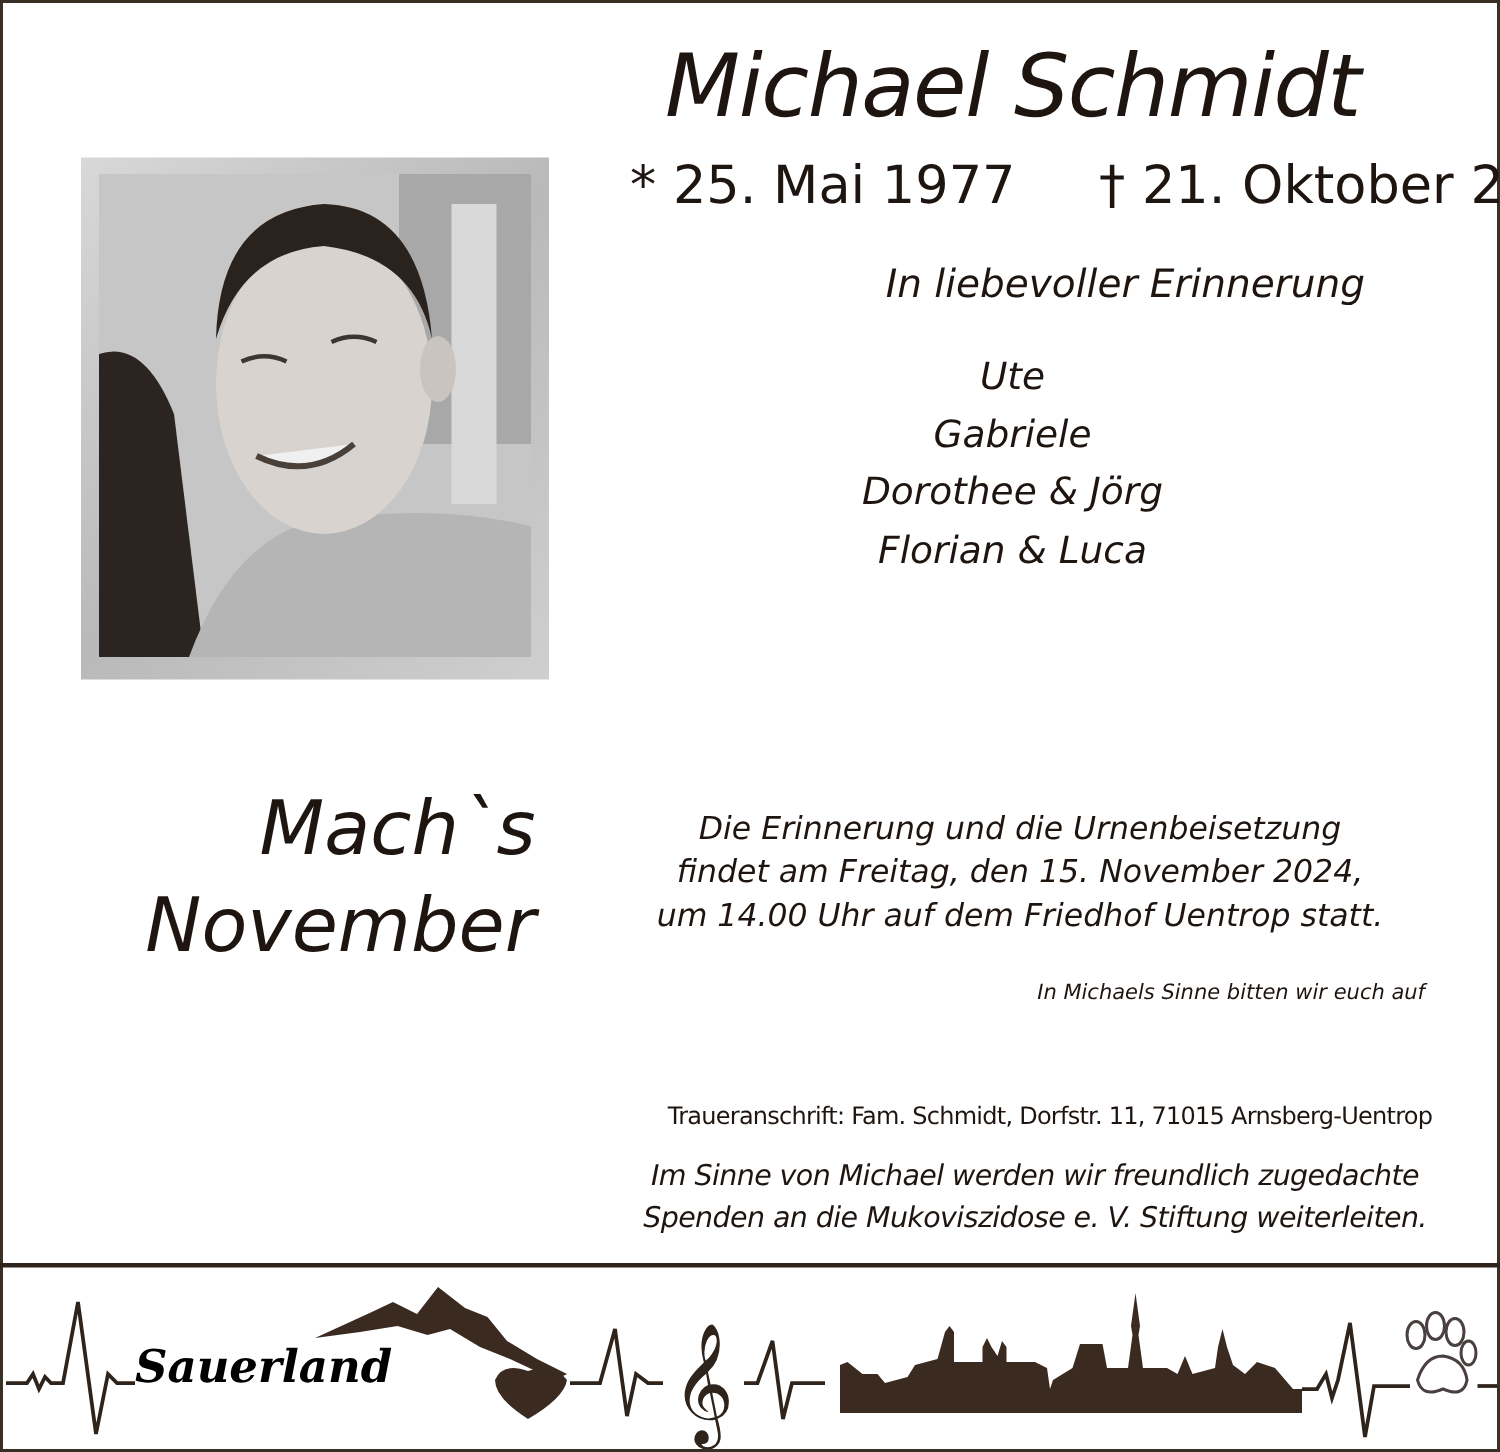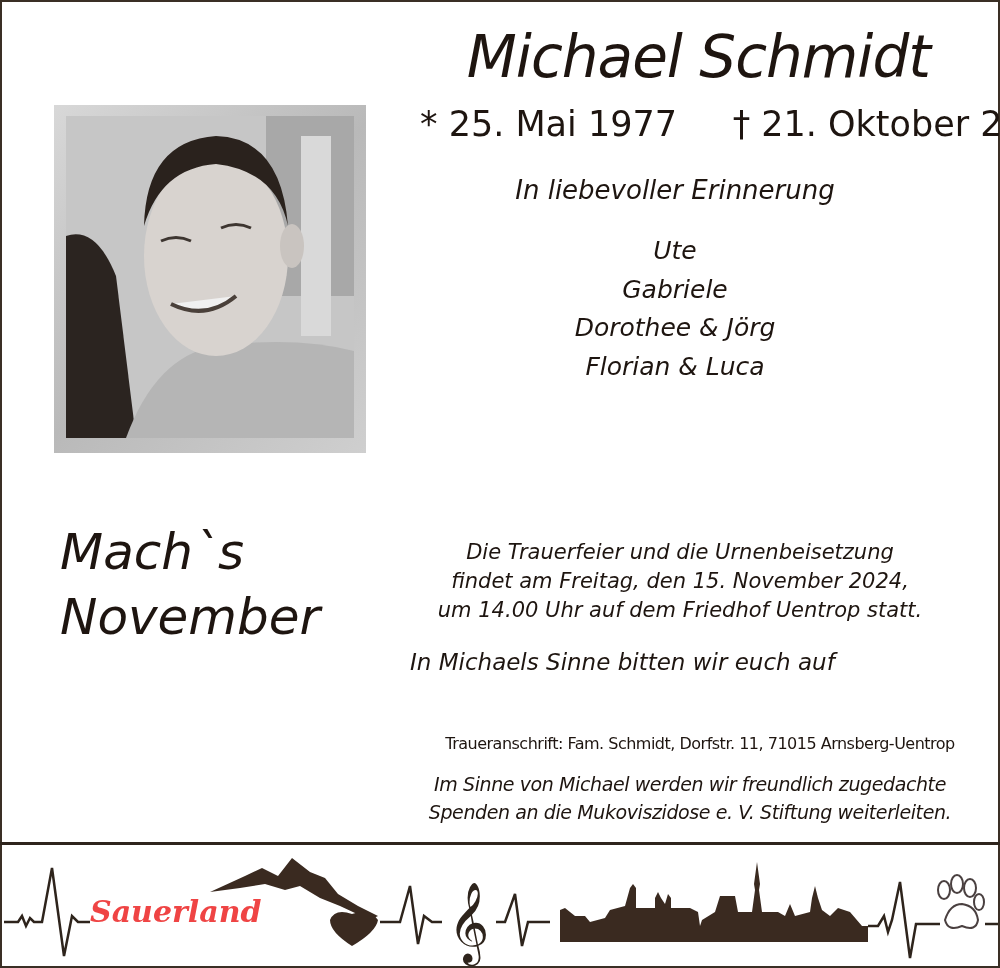--- a/index.html
+++ b/index.html
@@ -2,53 +2,53 @@
 <html><head>
 <meta charset="utf-8">
 <style>
   html, body { margin:0; padding:0; background:#ffffff; }
   body { width:1000px; height:968px; position:relative; overflow:hidden;
          font-family:"DejaVu Sans", sans-serif; color:#1e1510; }
   .frame { position:absolute; left:0; top:0; width:996px; height:964px;
            border:2px solid #3a2f25; box-sizing:content-box; }
   .divider { position:absolute; left:0; top:842px; width:1000px; height:3px; background:#2e241c; }
 
-  .name { position:absolute; left:420px; top:22px; width:510px; text-align:right;
+  .name { position:absolute; left:420px; top:22px; width:510px; text-align:center;
           font-style:italic; font-size:58px; letter-spacing:-1px; line-height:70px; }
   .dates { position:absolute; left:420px; top:104px; width:520px; text-align:center;
            font-size:35px; line-height:40px; white-space:pre; }
-  .subtitle { position:absolute; left:440px; top:172px; width:470px; text-align:center;
+  .subtitle { position:absolute; left:440px; top:172px; width:470px; text-align:right;
               font-style:italic; font-size:26px; line-height:36px; }
   .family { position:absolute; left:470px; top:232px; width:410px; text-align:center;
             font-style:italic; font-size:25px; line-height:38.5px; }
   .family div { white-space:nowrap; }
 
   .photo-frame { position:absolute; left:54px; top:105px; width:312px; height:348px;
                  background:linear-gradient(135deg,#d8d8d8,#b9b9b9 50%,#cfcfcf); }
   .photo { position:absolute; left:12px; top:11px; width:288px; height:322px;
            background:linear-gradient(160deg,#9d9d9d 0%,#cfcfcf 30%,#8a8a8a 60%,#bcbcbc 100%);
            overflow:hidden; }
   .photo svg { width:100%; height:100%; display:block; }
 
-  .farewell { position:absolute; left:60px; top:520px; width:310px; text-align:left;
+  .farewell { position:absolute; left:47px; top:520px; width:310px; text-align:right;
               font-style:italic; font-size:50px; line-height:65px; }
 
   .ceremony { position:absolute; left:410px; top:538px; width:540px; text-align:center;
               font-style:italic; font-size:21px; line-height:29px; }
-  .request { position:absolute; left:410px; top:648px; width:540px; text-align:left;
-             font-style:italic; font-size:23px; line-height:29px; }
+  .request { position:absolute; left:410px; top:648px; width:540px; text-align:right;
+             font-style:italic; font-size:14px; line-height:29px; }
   .address { position:absolute; left:405px; top:732px; width:590px; text-align:center;
              font-size:16px; line-height:24px; letter-spacing:-0.5px; white-space:nowrap; }
   .donation { position:absolute; left:400px; top:770px; width:580px; text-align:center;
               font-style:italic; font-size:19px; line-height:28px; letter-spacing:-0.4px; }
 
   .footer { position:absolute; left:0; top:846px; width:1000px; height:120px; }
   .footer svg { width:100%; height:100%; display:block; }
   .sauerland-text { position:absolute; left:90px; top:894px; font-family:"DejaVu Serif", serif;
-                    font-weight:bold; font-style:italic; font-size:30px; color:#ef4444; }
+                    font-weight:bold; font-style:italic; font-size:30px; color:#000000; }
 </style>
 </head>
 <body>
 
 <div class="frame"></div>
 
 <div class="name">Michael Schmidt</div>
 
 <div class="dates"><span>* 25. Mai 1977</span>     <span>† 21. Oktober 2024</span></div>
 
@@ -78,21 +78,21 @@
   <div>Dorothee &amp; Jörg</div>
   <div>Florian &amp; Luca</div>
 </div>
 
 <div class="farewell">
   <div>Mach`s</div>
   <div>November</div>
 </div>
 
 <div class="ceremony">
-  <div>Die Trauerfeier und  die  Urnenbeisetzung</div>
+  <div>Die Erinnerung und  die  Urnenbeisetzung</div>
   <div>findet am Freitag, den 15. November 2024,</div>
   <div>um 14.00 Uhr auf dem Friedhof Uentrop statt.</div>
 </div>
 
 <div class="request">
   <div>In Michaels Sinne bitten wir euch auf</div>
 </div>
 
 <div class="address">Traueranschrift: Fam. Schmidt, Dorfstr. 11, 71015 Arnsberg-Uentrop</div>
 

